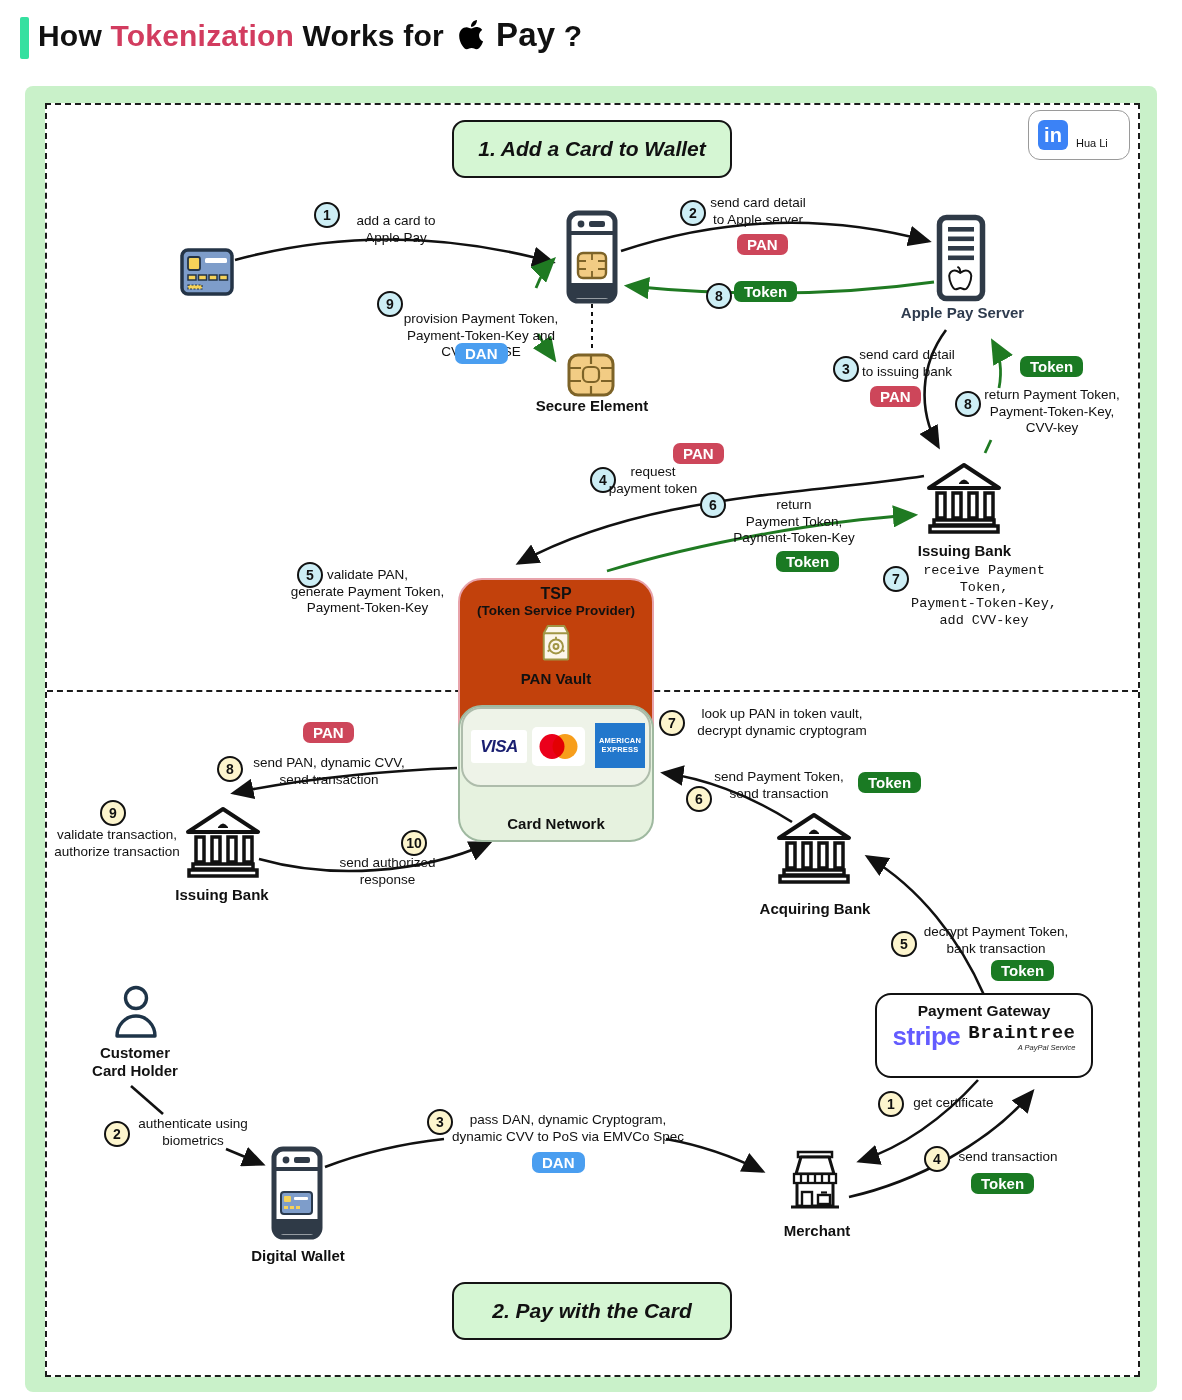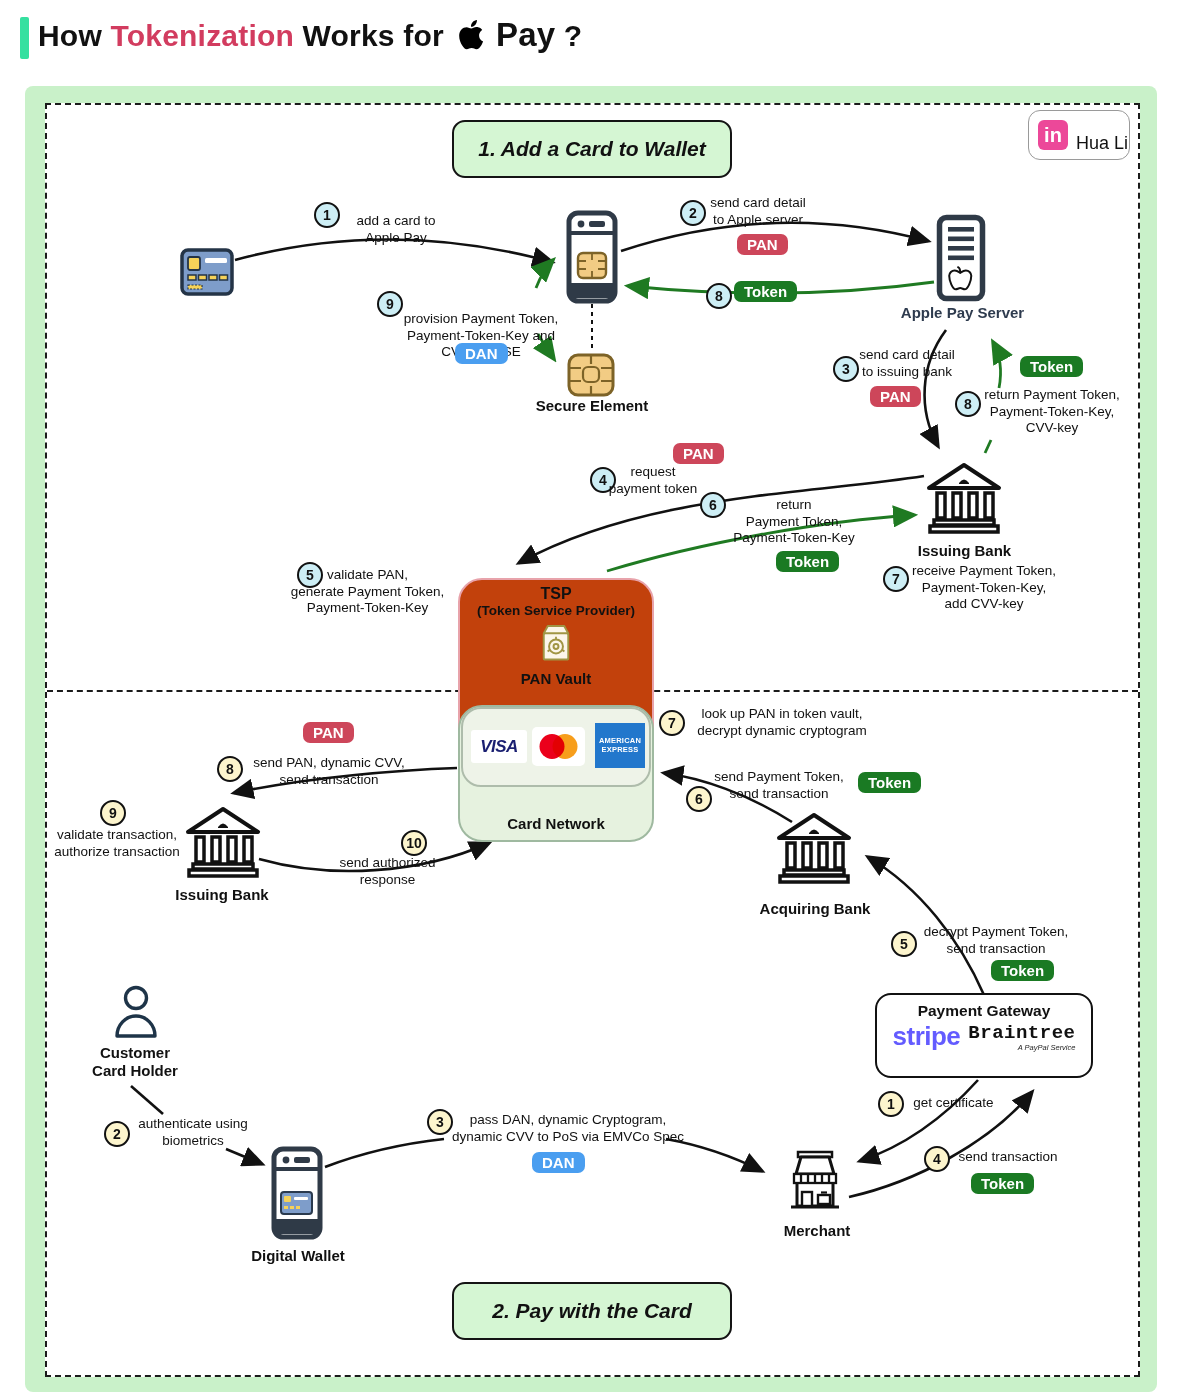--- a/index.html
+++ b/index.html
@@ -15,23 +15,23 @@
   
   #frame{left:25px;top:86px;width:1132px;height:1306px;background:#c9f1c9;border-radius:8px;}
   #inner{left:45px;top:103px;width:1095px;height:1274px;background:#fff;border:2.5px dashed #1b1b1b;box-sizing:border-box;}
   #divider{left:47px;top:690px;width:1091px;height:0;border-top:2.5px dashed #1b1b1b;}
   
   .section-box{width:280px;height:58px;background:#d5f6d3;border:2.5px solid #141414;border-radius:13px;
     display:flex;align-items:center;justify-content:center;font-size:21px;font-weight:bold;font-style:italic;box-sizing:border-box;}
   
   #li-badge{left:1028px;top:110px;width:102px;height:50px;background:#fff;border:1.5px solid #9a9a9a;border-radius:12px;
     display:flex;align-items:center;gap:8px;padding-left:9px;box-sizing:border-box;}
-  #li-logo{width:30px;height:30px;background:#ec4899;border-radius:6px;color:#fff;font-weight:bold;font-size:20px;
+  #li-logo{width:30px;height:30px;background:#3b82f6;border-radius:6px;color:#fff;font-weight:bold;font-size:20px;
     display:flex;align-items:center;justify-content:center;}
-  #li-name{font-size:18px;font-weight:500;margin-top:16px;}
+  #li-name{font-size:11px;font-weight:500;margin-top:16px;}
   
   .step-circle{width:26px;height:26px;border-radius:50%;border:2px solid #111;box-sizing:border-box;background:#cdeef5;
     display:flex;align-items:center;justify-content:center;font-size:14px;font-weight:bold;z-index:4;}
   .step-circle.f2{background:#fdf5cd;}
   .step-text{font-size:13.5px;line-height:16.5px;white-space:pre-line;text-align:center;z-index:4;}
   .badge{display:inline-block;padding:2px 10px;border-radius:7px;color:#fff;font-weight:bold;font-size:15px;z-index:4;}
   .badge.pan{background:#cd465a;}
   .badge.token{background:#1a7a23;}
   .badge.dan{background:#4a9ef0;}
   .entity-label{font-weight:bold;font-size:15px;text-align:center;white-space:pre-line;line-height:17.5px;z-index:4;}
@@ -246,21 +246,21 @@
 Payment Token,
 Payment-Token-Key</div>
   <span class="abs badge token" style="left:776px;top:551px;">Token</span>
 
   <div class="abs step-circle" style="left:297px;top:562px;">5</div>
   <div class="abs step-text" style="left:285px;top:567px;width:165px;">validate PAN,
 generate Payment Token,
 Payment-Token-Key</div>
 
   <div class="abs step-circle" style="left:883px;top:566px;">7</div>
-  <div class="abs step-text" style="left:908px;top:563px;width:152px;">receive Payment Token,
+  <div class="abs step-text" style="left:908px;top:563px;width:152px;font-family:Liberation Mono, monospace;">receive Payment Token,
 Payment-Token-Key,
 add CVV-key</div>
 
   <svg class="abs icon" style="left:185px;top:806px;" width="76" height="72" viewBox="0 0 76 72">
     <path d="M38 3 L73 26 H3 Z" fill="#fff" stroke="#111" stroke-width="4" stroke-linejoin="round"></path>
     <path d="M33 21 q5 -7 10 0 l0 1 h-10 z" fill="#111"></path>
     <g fill="#fff" stroke="#111" stroke-width="3.5">
       <rect x="11" y="31" width="8" height="25"></rect>
         <rect x="27" y="31" width="8" height="25"></rect>
       <rect x="43" y="31" width="8" height="25"></rect>
@@ -354,21 +354,21 @@
   <div class="abs step-circle f2" style="left:100px;top:800px;">9</div>
   <div class="abs step-text" style="left:49px;top:827px;width:136px;">validate transaction,
 authorize transaction</div>
 
   <div class="abs step-circle f2" style="left:367px;top:830px;margin-left:34px;">10</div>
   <div class="abs step-text" style="left:335px;top:855px;width:105px;">send authorized
 response</div>
 
   <div class="abs step-circle f2" style="left:891px;top:931px;">5</div>
   <div class="abs step-text" style="left:918px;top:924px;width:156px;">decrypt Payment Token,
-send transaction</div>
+bank transaction</div>
   <span class="abs badge token" style="left:991px;top:960px;">Token</span>
 
   <div class="abs step-circle f2" style="left:878px;top:1091px;">1</div>
   <div class="abs step-text" style="left:906px;top:1095px;width:95px;">get certificate</div>
 
   <div class="abs step-circle f2" style="left:924px;top:1146px;">4</div>
   <div class="abs step-text" style="left:953px;top:1149px;width:110px;">send transaction</div>
   <span class="abs badge token" style="left:971px;top:1173px;">Token</span>
 
   <div class="abs step-circle f2" style="left:427px;top:1109px;">3</div>

